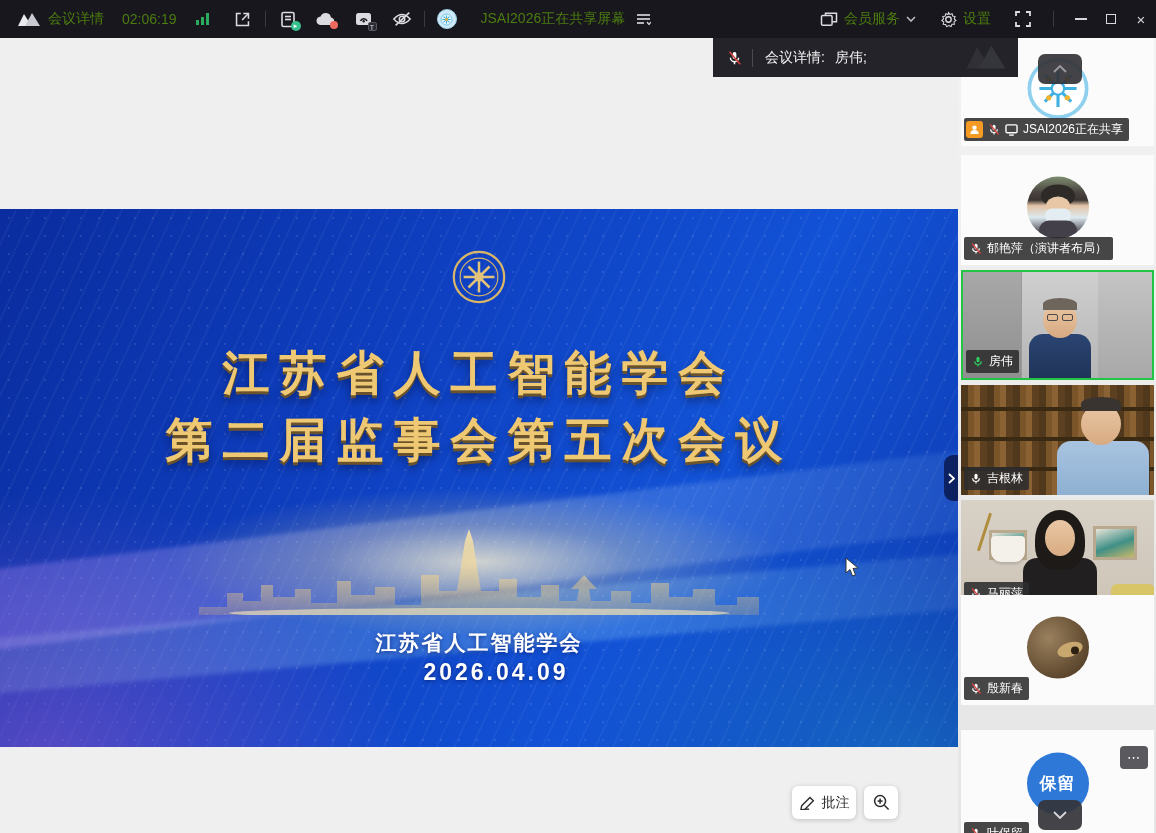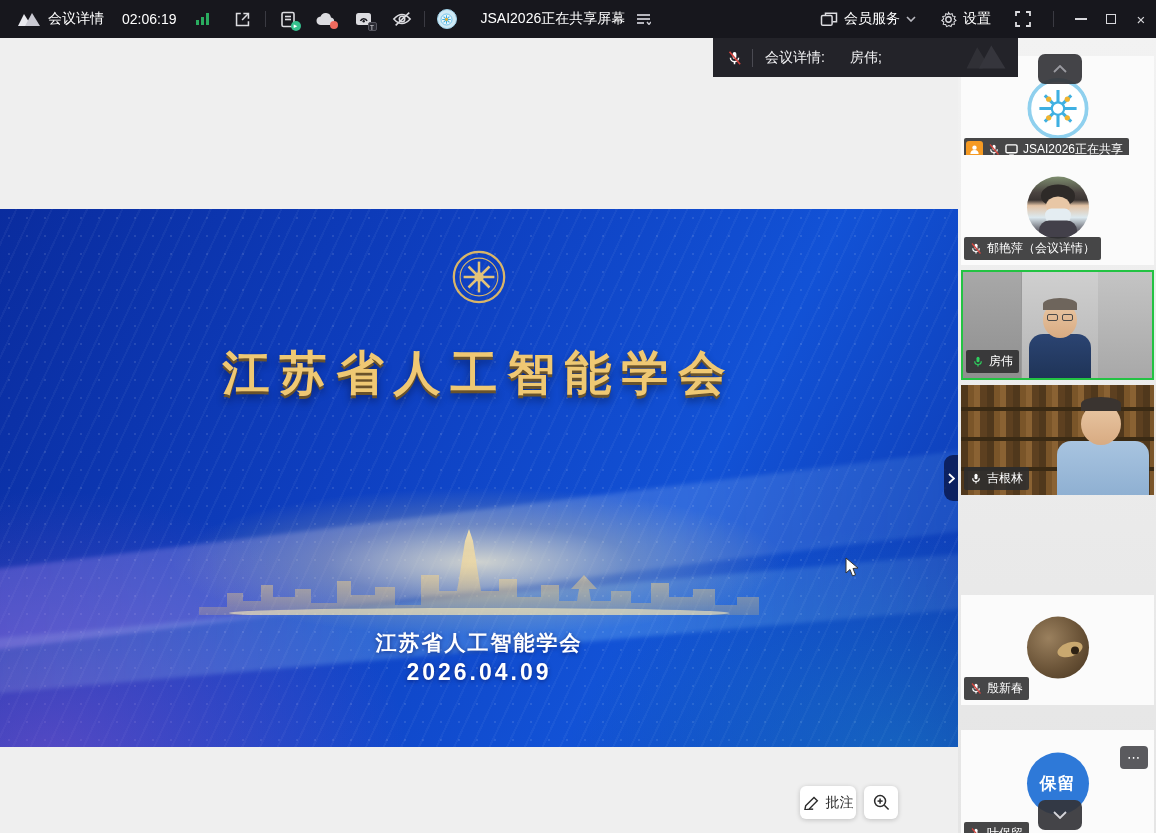--- a/index.html
+++ b/index.html
@@ -3,21 +3,21 @@
 <meta charset="utf-8">
 <style>
   * { margin:0; padding:0; box-sizing:border-box; }
   html,body { width:1156px; height:833px; overflow:hidden; background:#efefef;
               font-family:"Liberation Sans","DejaVu Sans",sans-serif; }
   #app { position:relative; width:1156px; height:833px; }
 
   
   .titlebar { position:absolute; left:0; top:0; width:1156px; height:38px;
               background:#17171d; display:flex; align-items:center; z-index:40; }
-  .tb-item { display:flex; align-items:center; color:#ffffff; font-size:14px; gap:6px; }
+  .tb-item { display:flex; align-items:center; color:#4d7c0f; font-size:14px; gap:6px; }
   .tb-sep { width:1px; height:16px; background:#3a3a42; margin:0 12px; }
   .tb-icon { width:20px; height:20px; display:flex; align-items:center; justify-content:center; position:relative; }
   .tb-icon svg { display:block; }
   .badge-dot { position:absolute; right:-2px; bottom:0px; width:8px; height:8px; border-radius:50%; background:#ef6a5e; }
   .badge-grn { position:absolute; right:-3px; bottom:-2px; width:10px; height:10px; border-radius:50%; background:#35c08e;
                color:#fff; font-size:7px; line-height:10px; text-align:center; }
   .badge-t   { position:absolute; right:-3px; bottom:-2px; width:9px; height:9px; border-radius:2px; background:#2b2b33;
                color:#dcdce0; font-size:7px; line-height:9px; text-align:center; border:1px solid #55555e; }
   .tb-avatar { width:20px; height:20px; border-radius:50%; background:#cfeaf6; border:1px solid #9fd2ea;
                display:flex; align-items:center; justify-content:center; }
@@ -55,32 +55,32 @@
   .emblem { position:absolute; left:50%; top:40px; transform:translateX(-50%); }
   .slide-title { position:absolute; left:0; width:100%; text-align:center; font-weight:bold;
            color:#efc873; letter-spacing:10px; font-size:47px;
            text-shadow:0 3px 0 rgba(122,88,24,.85), 0 6px 8px rgba(0,0,20,.45); }
   .slide-title.l1 { top:133px; }
   .slide-title.l2 { top:200px; }
   .skyline { position:absolute; left:50%; bottom:132px; transform:translateX(-50%); opacity:.92; }
   .slide-footer { position:absolute; left:0; width:100%; text-align:center; color:#ffffff; font-weight:bold;
            text-shadow:0 1px 4px rgba(0,0,60,.5); }
   .slide-footer.org { top:420px; font-size:21px; letter-spacing:2px; }
-  .slide-footer.date { top:450px; font-size:23px; letter-spacing:3px; }
+  .slide-footer.date { top:450px; font-size:23px; letter-spacing:3px;margin-left:17px; }
 
   .collapse-handle { position:absolute; right:0; top:417px; width:14px; height:46px;
            background:rgba(9,22,74,.82); border-radius:9px 0 0 9px; display:flex;
            align-items:center; justify-content:center; z-index:10; }
 
   .cursor { position:absolute; left:845px; top:519px; z-index:20; }
 
   .stage-tools { position:absolute; right:60px; bottom:14px; display:flex; gap:8px; z-index:15; }
   .tool-btn { height:33px; background:#ffffff; border-radius:6px; box-shadow:0 1px 5px rgba(0,0,0,.20);
            display:flex; align-items:center; justify-content:center; gap:6px; color:#2b2b2b; font-size:14px; }
-  .tool-btn.annotate { width:56px; }
+  .tool-btn.annotate { width:64px; }
   .tool-btn.zoom { width:34px; }
 
   
   .sidebar { position:absolute; left:958px; top:38px; width:198px; height:795px;
            background:linear-gradient(180deg,#f2f2f2,#e5e5e5); }
   .v-divider { position:absolute; left:958px; top:38px; width:2px; height:795px; background:#fafafa; }
   .cell { position:absolute; left:961px; width:193px; height:110px; background:#fbfbfb; overflow:hidden; z-index:5; }
   .cell.speaking { border:2px solid #23c343; }
   .avatar-circle { position:absolute; left:50%; top:50%; transform:translate(-50%,-54%);
            width:62px; height:62px; border-radius:50%; overflow:hidden;text-align:right; }
@@ -244,21 +244,21 @@
 
   <div class="toast">
     <svg class="mic" style="margin-left:14px;width:15px;height:16px" viewBox="0 0 24 24">
       <rect x="9" y="2.5" width="6" height="11" rx="3"></rect>
       <path d="M5.5 11.5a6.5 6.5 0 0 0 13 0"></path>
       <line class="stem" x1="12" y1="18" x2="12" y2="22"></line>
       <line class="slash" x1="4" y1="2" x2="21" y2="22"></line>
     </svg>
     <div class="toast-sep"></div>
     <span class="toast-text">会议详情:</span>
-    <span class="toast-text" style="margin-left:25px">房伟;</span>
+    <span class="toast-text" style="margin-left:10px">房伟;</span>
     <svg class="toast-mark" width="52" height="30" viewBox="0 0 26 17">
       <path d="M2 15 L8 3 L13 11 L11 15 Z" fill="#3c3c42"></path>
       <path d="M9 15 L16 2 L24 15 Z" fill="#45454c"></path>
     </svg>
   </div>
 
   <div class="stage">
 
     <div class="slide">
       <div class="dots"></div>
@@ -276,20 +276,21 @@
             <line x1="20" y1="9" x2="20" y2="31"></line>
               <line x1="9" y1="20" x2="31" y2="20"></line>
             <line x1="12.5" y1="12.5" x2="27.5" y2="27.5"></line>
               <line x1="27.5" y1="12.5" x2="12.5" y2="27.5"></line>
           </g>
           <circle cx="20" cy="20" r="3.4" fill="#e3c379"></circle>
         </svg>
       </div>
 
       <div class="slide-title l1">江苏省人工智能学会</div>
+      <div class="slide-title l2">第二届监事会第五次会议</div>
 
       <svg class="skyline" width="560" height="88" viewBox="0 0 560 88">
         <defs>
           <linearGradient id="gold" x1="0" y1="0" x2="0" y2="1">
             <stop offset="0" stop-color="#ffe9ad" stop-opacity=".95"></stop>
             <stop offset="1" stop-color="#f0c36a" stop-opacity=".25"></stop>
           </linearGradient>
         </defs>
         <path fill="url(#gold)" d="M0 88 L0 80 L28 80 L28 66 L44 66 L44 74 L62 74 L62 58 L74 58 L74 70 L96 70 L96 62 L112 62 L112 76 L138 76 L138 54 L152 54 L152 68 L176 68 L176 60 L196 60 L196 78 L222 78 L222 48 L240 48 L240 64 L258 64
            L262 40 L266 14 L270 2 L274 14 L278 40 L282 64 L300 64 L300 52 L318 52 L318 70 L342 70 L342 58 L360 58 L360 74
@@ -326,21 +327,21 @@
           <line x1="7.5" y1="4.8" x2="7.5" y2="10.2"></line>
             <line x1="4.8" y1="7.5" x2="10.2" y2="7.5"></line>
         </svg>
       </div>
     </div>
   </div>
 
   <div class="v-divider"></div>
   <div class="sidebar"></div>
 
-  <div class="cell" style="top:56px">
+  <div class="cell" style="top:36px">
     <div class="avatar-circle">
       <svg width="62" height="62" viewBox="0 0 40 40">
         <circle cx="20" cy="20" r="18.5" fill="#ffffff" stroke="#8fd0ee" stroke-width="2.4"></circle>
         <g stroke="#3fb0e2" stroke-width="2">
             <line x1="20" y1="8" x2="20" y2="32"></line>
             <line x1="8" y1="20" x2="32" y2="20"></line>
             <line x1="11.5" y1="11.5" x2="28.5" y2="28.5"></line>
             <line x1="28.5" y1="11.5" x2="11.5" y2="28.5"></line>
           </g>
         <circle cx="14" cy="14" r="1.7" fill="#f0b430"></circle>
@@ -378,21 +379,21 @@
       <div style="position:absolute;left:18px;top:32px;width:26px;height:16px;border-radius:8px 8px 12px 12px;background:#e4edf2"></div>
       <div style="position:absolute;left:12px;top:44px;width:38px;height:18px;border-radius:10px 10px 0 0;background:#43404a"></div>
     </div>
     <div class="plabel">
       <svg class="mic" viewBox="0 0 24 24">
           <rect x="9" y="2.5" width="6" height="11" rx="3"></rect>
           <path d="M5.5 11.5a6.5 6.5 0 0 0 13 0"></path>
           <line class="stem" x1="12" y1="18" x2="12" y2="22"></line>
           <line class="slash" x1="4" y1="2" x2="21" y2="22"></line>
         </svg>
-      <span>郁艳萍（会议详情）</span>
+      <span>郁艳萍（演讲者布局）</span>
     </div>
   </div>
 
   <div class="cell" style="top:385px">
     <div class="vid vid-jgl">
       <div class="shelf" style="top:22px"></div>
         <div class="shelf" style="top:52px"></div>
         <div class="shelf" style="top:82px"></div>
       <div class="torso" style="left:96px;top:56px;width:92px;height:54px;background:linear-gradient(180deg,#a8c4e0,#8fb0d2)"></div>
       <div class="face" style="left:120px;top:18px;width:40px;height:42px"></div>
@@ -423,20 +424,41 @@
       <svg class="mic on green" viewBox="0 0 24 24">
           <rect x="9" y="2.5" width="6" height="11" rx="3"></rect>
           <path d="M5.5 11.5a6.5 6.5 0 0 0 13 0"></path>
           <line class="stem" x1="12" y1="18" x2="12" y2="22"></line>
           <line class="slash" x1="4" y1="2" x2="21" y2="22"></line>
         </svg>
       <span>房伟</span>
     </div>
   </div>
 
+  <div class="cell" style="top:500px">
+    <div class="vid vid-mlp">
+      <div class="paint" style="left:28px;top:30px;width:38px;height:30px"></div>
+      <div class="paint" style="left:132px;top:26px;width:44px;height:34px"></div>
+      <div class="lamp-pole"></div>
+        <div class="lamp-shade"></div>
+      <div style="position:absolute;left:150px;top:84px;width:44px;height:22px;background:#d8c568;border-radius:6px"></div>
+      <div class="torso" style="left:62px;top:58px;width:74px;height:52px;background:#211f20"></div>
+      <div class="hair" style="left:74px;top:10px;width:50px;height:60px"></div>
+      <div class="face" style="left:84px;top:20px;width:30px;height:36px"></div>
+    </div>
+    <div class="plabel">
+      <svg class="mic" viewBox="0 0 24 24">
+          <rect x="9" y="2.5" width="6" height="11" rx="3"></rect>
+          <path d="M5.5 11.5a6.5 6.5 0 0 0 13 0"></path>
+          <line class="stem" x1="12" y1="18" x2="12" y2="22"></line>
+          <line class="slash" x1="4" y1="2" x2="21" y2="22"></line>
+        </svg>
+      <span>马丽萍</span>
+    </div>
+  </div>
 
   <div class="cell" style="top:595px">
     <div class="avatar-circle" style="background:radial-gradient(circle at 35% 35%,#9a805e,#6b5438 55%,#46341f)">
       <div style="position:absolute;left:30px;top:26px;width:26px;height:14px;border-radius:50%;background:#c9a86f;transform:rotate(-18deg)"></div>
       <div style="position:absolute;left:44px;top:30px;width:8px;height:8px;border-radius:50%;background:#2e2214"></div>
     </div>
     <div class="plabel">
       <svg class="mic" viewBox="0 0 24 24">
           <rect x="9" y="2.5" width="6" height="11" rx="3"></rect>
           <path d="M5.5 11.5a6.5 6.5 0 0 0 13 0"></path>

